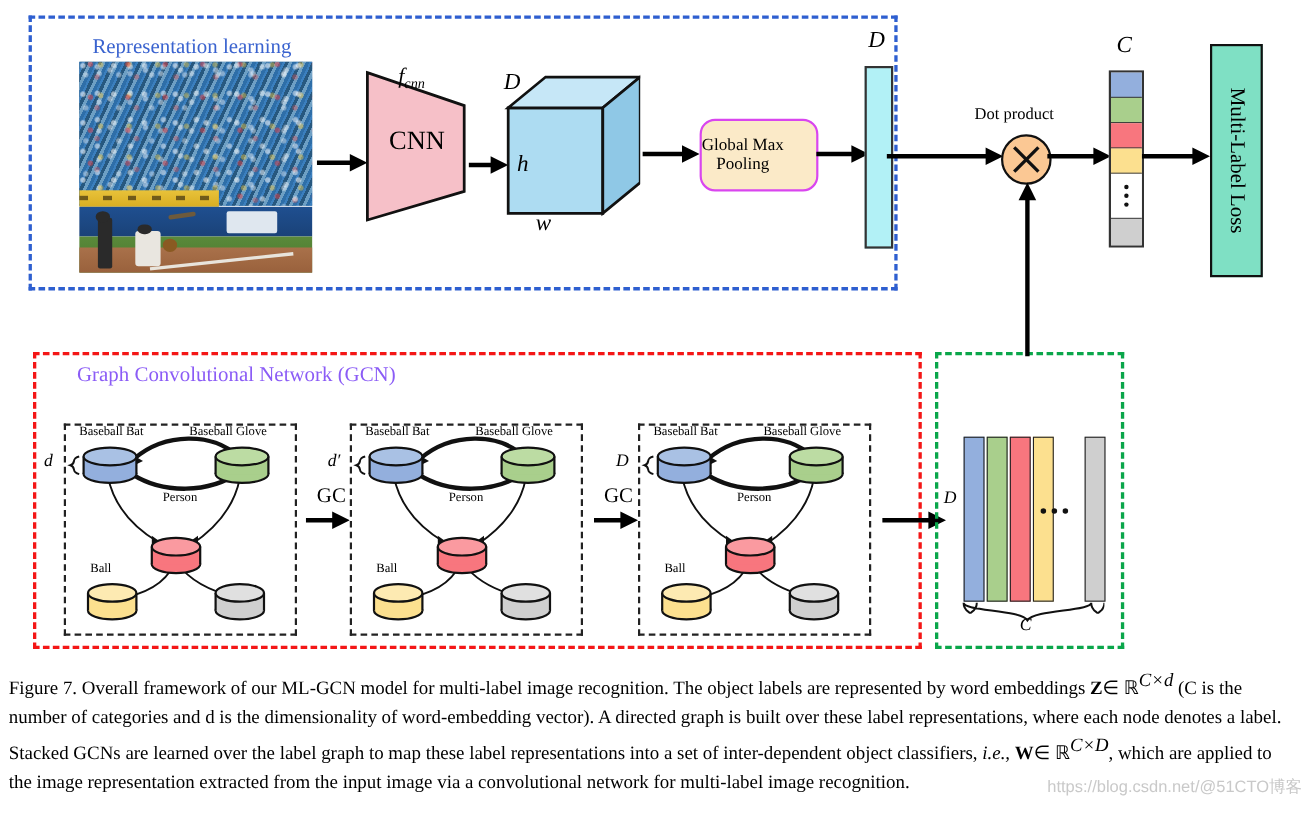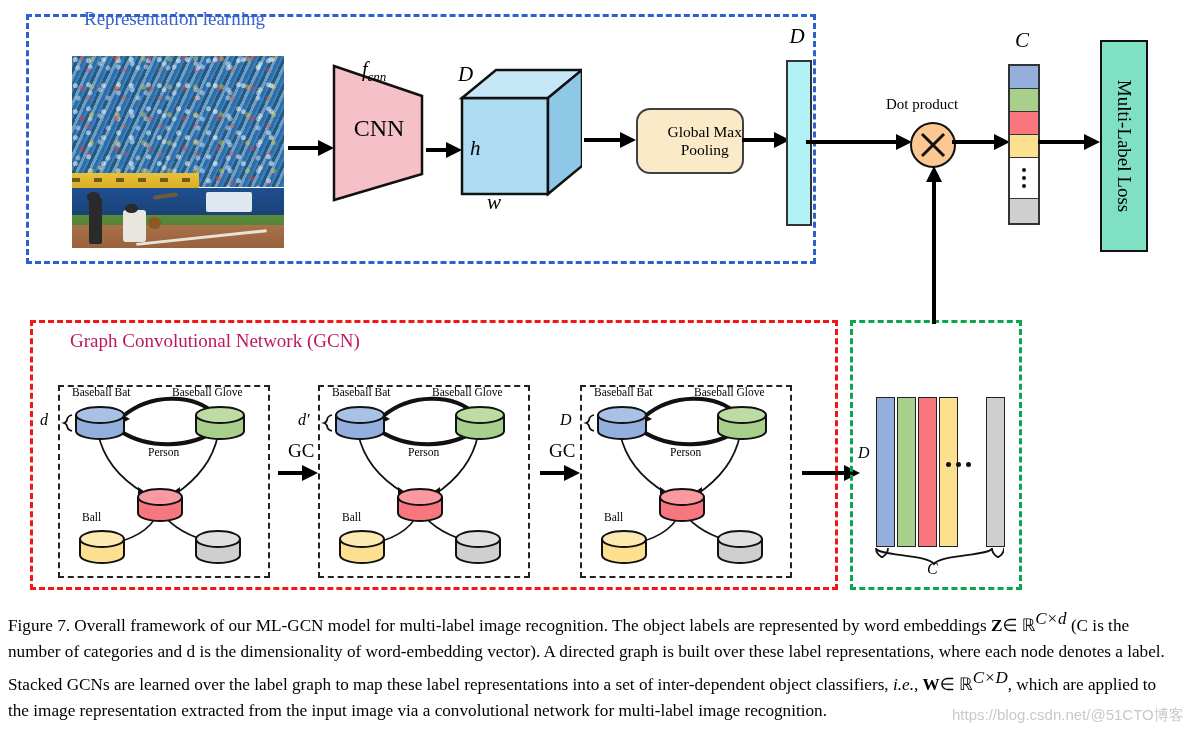--- a/index.html
+++ b/index.html
@@ -7,22 +7,22 @@
   .fig{position:absolute;left:0;top:0;width:1184px;height:600px;}
   .abs{position:absolute;}
 
   
   .region{position:absolute;box-sizing:border-box;}
   .region-blue{left:26px;top:14px;width:790px;height:250px;border:3px dashed #2e5fd0;}
   .region-red{left:30px;top:320px;width:808px;height:270px;border:3px dashed #f41616;}
   .region-green{left:850px;top:320px;width:172px;height:270px;border:3px dashed #0aa64a;}
 
   .region-title{position:absolute;white-space:nowrap;font-size:19px;line-height:1.12;}
-  .t-blue{left:84px;top:8px;color:#3a63cf;}
-  .t-red{left:70px;top:330px;color:#be185d;}
+  .t-blue{left:84px;top:32px;color:#3a63cf;}
+  .t-red{left:70px;top:330px;color:#8b5cf6;}
   .t-green{left:876px;top:330px;color:#12ad4e;text-align:center;width:120px;}
 
   
   .photo{left:72px;top:56px;width:212px;height:192px;overflow:hidden;position:absolute;}
   .photo .sky{position:absolute;left:0;top:0;width:100%;height:68%;
     background:
       radial-gradient(circle at 12% 14%,rgba(255,255,255,.55) 0 2px,transparent 3px),
       radial-gradient(circle at 30% 8%,rgba(230,60,60,.5) 0 2px,transparent 3px),
       radial-gradient(circle at 55% 20%,rgba(255,255,255,.5) 0 2px,transparent 3px),
       radial-gradient(circle at 75% 10%,rgba(240,200,60,.45) 0 2px,transparent 3px),
@@ -55,21 +55,21 @@
 
   
   .cube{left:452px;top:62px;width:130px;height:140px;}
   .lbl{position:absolute;font-style:italic;font-size:21px;}
   .lbl-D-cube{left:458px;top:62px;}
   .lbl-h{left:470px;top:136px;}
   .lbl-w{left:487px;top:190px;}
 
   
   .gmp{position:absolute;left:636px;top:108px;width:104px;height:62px;background:#fbeac8;
-       border:2px solid #404040;border-radius:14px;display:flex;align-items:center;justify-content:flex-end;
+       border:2px solid #d946ef;border-radius:14px;display:flex;align-items:center;justify-content:flex-start;
        text-align:center;font-size:15.5px;line-height:1.18;}
 
   
   .dbar{position:absolute;left:786px;top:60px;width:22px;height:162px;background:#b2f1f6;border:2px solid #333;}
   .lbl-D-bar{left:786px;top:24px;width:22px;text-align:center;}
 
   
   .dotc{position:absolute;left:910px;top:122px;width:42px;height:42px;border-radius:50%;
         background:#fbc894;border:2px solid #111;}
   .dot-label{position:absolute;left:886px;top:96px;font-size:15px;white-space:nowrap;}

